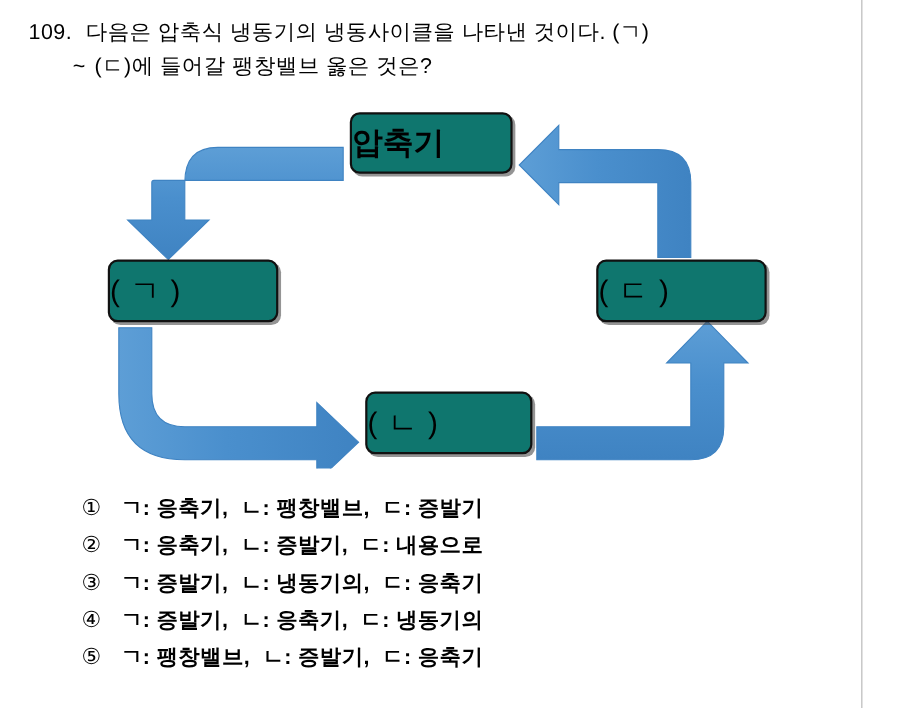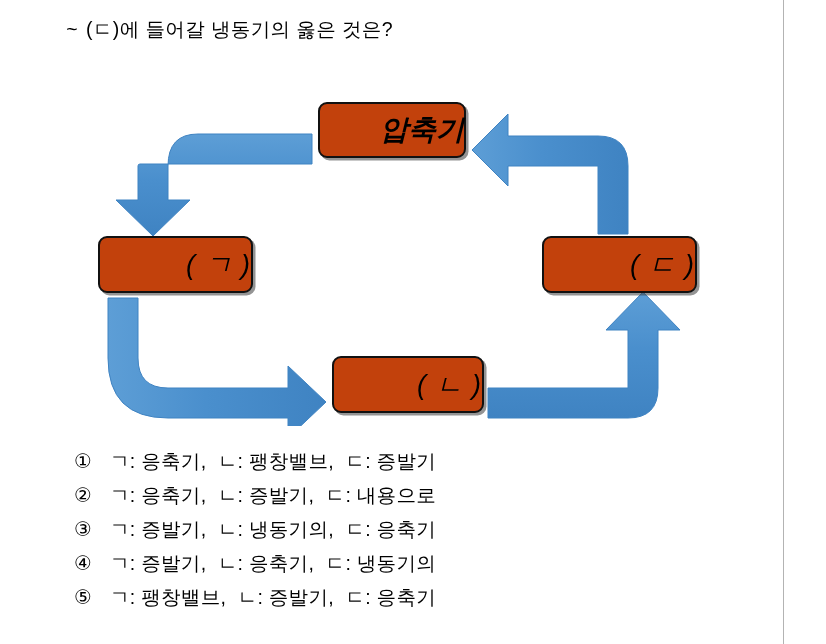--- a/index.html
+++ b/index.html
@@ -62,29 +62,28 @@
     height: 330px;
   }
   #cycle-diagram svg {
     position: absolute;
     left: 0;
     top: 0;
   }
   .node-box {
     position: absolute;
     box-sizing: border-box;
-    background: #c2410c;
+    background: #0f766e;
     border: 2.4px solid #111111;
     border-radius: 9px;
     box-shadow: 2.5px 2.5px 0 rgba(60,60,60,0.55);
     display: flex;
     align-items: center;
-    justify-content: flex-end;
+    justify-content: flex-start;
     z-index: 4;
-    font-style: italic;
   }
   .node-label {
     font-size: 27px;
     letter-spacing: 1px;
     white-space: nowrap;
   }
   .node-label.bold {
     font-weight: bold;
     font-size: 28px;
     letter-spacing: 0px;
@@ -111,31 +110,36 @@
   }
   .choice-marker {
     flex: 0 0 36px;
     width: 36px;
     font-size: 20px;
     font-family: "DejaVu Sans", sans-serif;
   }
   .choice-text {
     flex: 1 1 auto;
     letter-spacing: 0.3px;
+    font-weight: bold;
   }
 </style>
 </head>
 <body>
 
 <div id="page-rule"></div>
 
 <div id="question-stem">
+  <div class="stem-line first">
+    <span class="qnum">109.</span>
+    <span class="stem-text">다음은 압축식 냉동기의 냉동사이클을 나타낸 것이다. (ㄱ)</span>
+  </div>
   <div class="stem-line second">
     <span class="qnum" style="text-align:right; padding-right:8px;">~</span>
-    <span class="stem-text">(ㄷ)에 들어갈 냉동기의 옳은 것은?</span>
+    <span class="stem-text">(ㄷ)에 들어갈 팽창밸브 옳은 것은?</span>
   </div>
 </div>
 
 <div id="cycle-diagram">
 
   <svg width="660" height="330" viewBox="0 0 660 330">
     <defs>
       <linearGradient id="ga" x1="0" y1="0" x2="0" y2="1">
         <stop offset="0%" stop-color="#5d9ed6"></stop>
         <stop offset="45%" stop-color="#4a8fcd"></stop>

